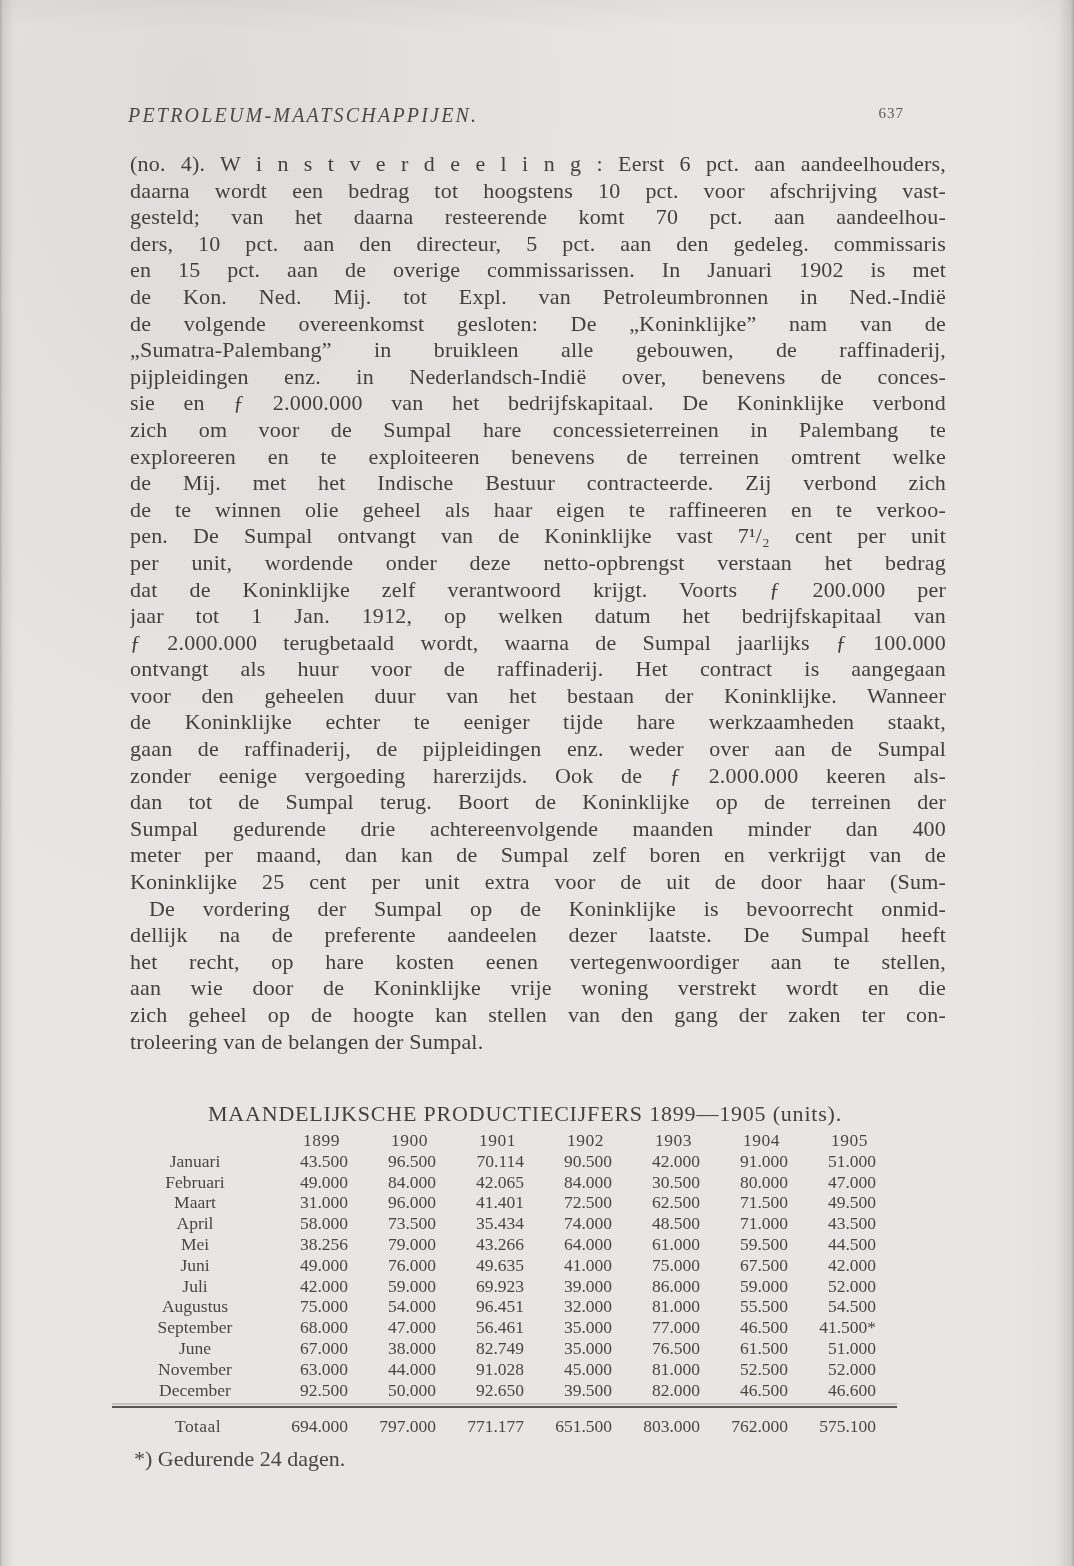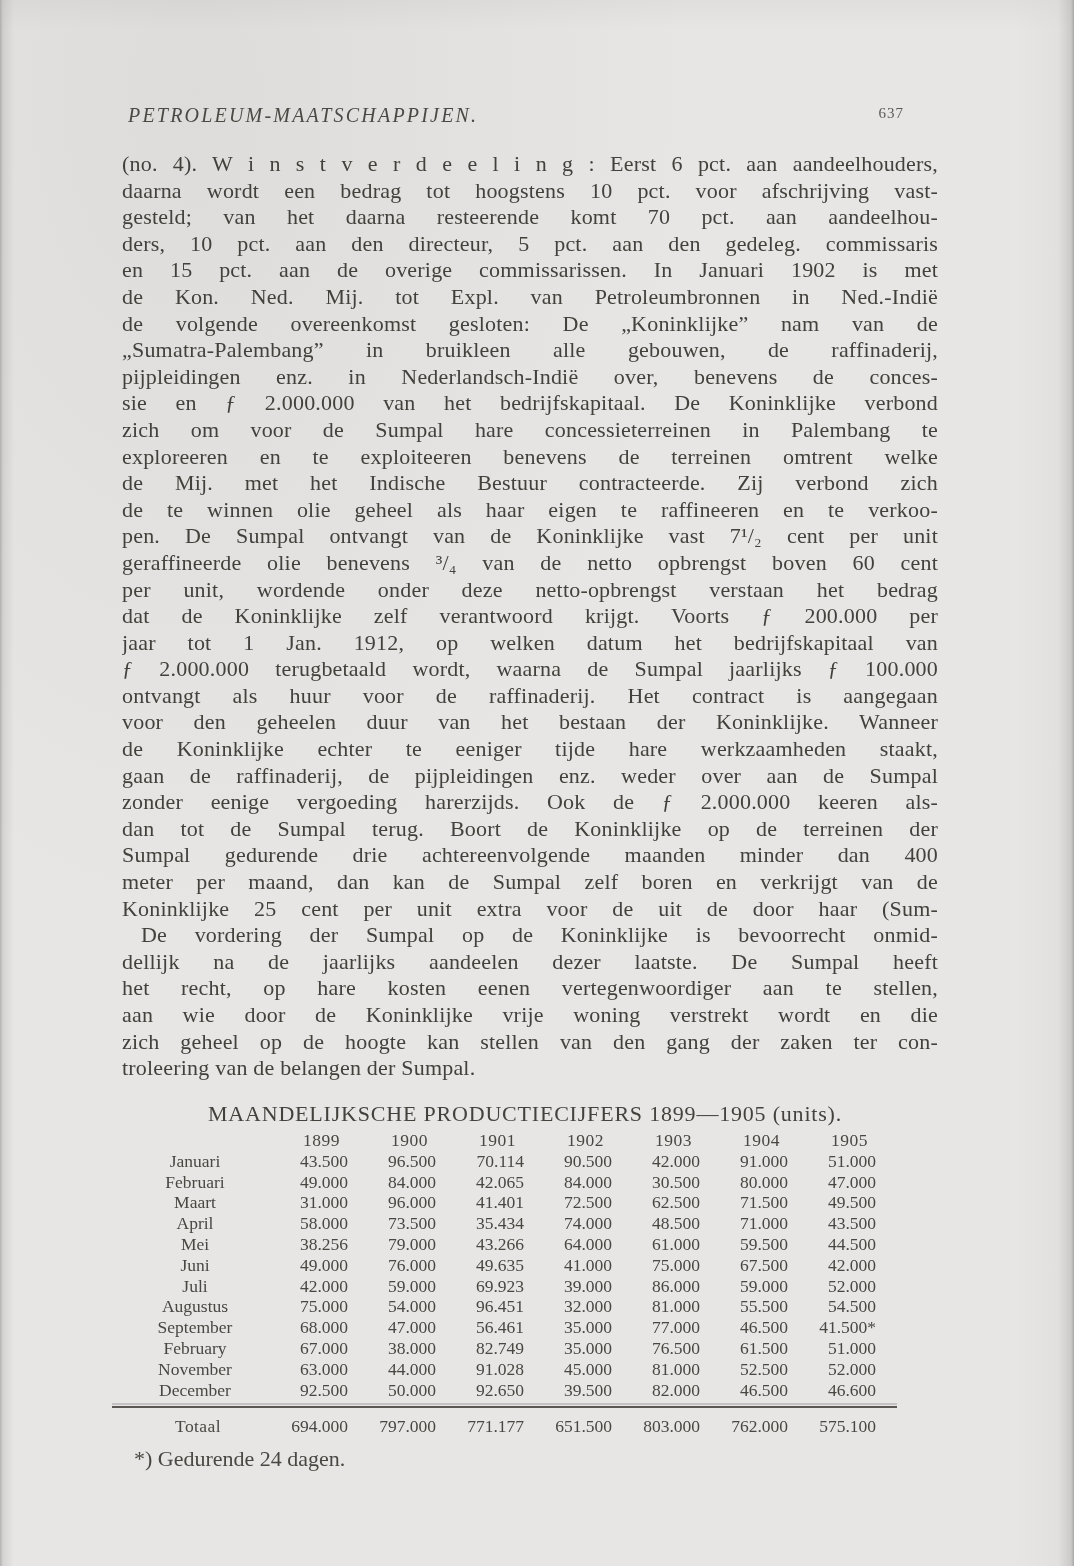--- a/index.html
+++ b/index.html
@@ -32,21 +32,21 @@
   }
   .page-num {
     position: absolute;
     right: 30px; top: 1px;
     font-size: 15px;
     letter-spacing: 1px;
     color: #5d5a56;
   }
   .body-text {
     position: absolute;
-    top: 151px; left: 122px;
+    top: 151px; left: 130px;
     width: 816px;
   }
   .jline {
     font-size: 22px;
     line-height: 26.6px;
     height: 26.6px;
     white-space: nowrap;
     letter-spacing: 0.2px;
     text-align: justify;
     text-align-last: justify;
@@ -116,38 +116,37 @@
         <div class="jline">de Kon. Ned. Mij. tot Expl. van Petroleumbronnen in Ned.-Indië</div>
         <div class="jline">de volgende overeenkomst gesloten: De „Koninklijke” nam van de</div>
         <div class="jline">„Sumatra-Palembang” in bruikleen alle gebouwen, de raffinaderij,</div>
         <div class="jline">pijpleidingen enz. in Nederlandsch-Indië over, benevens de conces-</div>
         <div class="jline">sie en ƒ 2.000.000 van het bedrijfskapitaal. De Koninklijke verbond</div>
         <div class="jline">zich om voor de Sumpal hare concessieterreinen in Palembang te</div>
         <div class="jline">exploreeren en te exploiteeren benevens de terreinen omtrent welke</div>
         <div class="jline">de Mij. met het Indische Bestuur contracteerde. Zij verbond zich</div>
         <div class="jline">de te winnen olie geheel als haar eigen te raffineeren en te verkoo-</div>
         <div class="jline">pen. De Sumpal ontvangt van de Koninklijke vast 7¹/₂ cent per unit</div>
-        <div class="jline">geraffineerde olie benevens ³/₄ van de netto opbrengst boven 60 cent</div>
         <div class="jline">per unit, wordende onder deze netto-opbrengst verstaan het bedrag</div>
         <div class="jline">dat de Koninklijke zelf verantwoord krijgt. Voorts ƒ 200.000 per</div>
         <div class="jline">jaar tot 1 Jan. 1912, op welken datum het bedrijfskapitaal van</div>
         <div class="jline">ƒ 2.000.000 terugbetaald wordt, waarna de Sumpal jaarlijks ƒ 100.000</div>
         <div class="jline">ontvangt als huur voor de raffinaderij. Het contract is aangegaan</div>
         <div class="jline">voor den geheelen duur van het bestaan der Koninklijke. Wanneer</div>
         <div class="jline">de Koninklijke echter te eeniger tijde hare werkzaamheden staakt,</div>
         <div class="jline">gaan de raffinaderij, de pijpleidingen enz. weder over aan de Sumpal</div>
         <div class="jline">zonder eenige vergoeding harerzijds. Ook de ƒ 2.000.000 keeren als-</div>
         <div class="jline">dan tot de Sumpal terug. Boort de Koninklijke op de terreinen der</div>
         <div class="jline">Sumpal gedurende drie achtereenvolgende maanden minder dan 400</div>
         <div class="jline">meter per maand, dan kan de Sumpal zelf boren en verkrijgt van de</div>
         <div class="jline">Koninklijke 25 cent per unit extra voor de uit de door haar (Sum-</div>
       </div>
       <div class="paragraph indent">
         <div class="jline">De vordering der Sumpal op de Koninklijke is bevoorrecht onmid-</div>
-        <div class="jline">dellijk na de jaarlijks aandeelen dezer laatste. De Sumpal heeft</div>
+        <div class="jline">dellijk na de preferente aandeelen dezer laatste. De Sumpal heeft</div>
         <div class="jline">het recht, op hare kosten eenen vertegenwoordiger aan te stellen,</div>
         <div class="jline">aan wie door de Koninklijke vrije woning verstrekt wordt en die</div>
         <div class="jline">zich geheel op de hoogte kan stellen van den gang der zaken ter con-</div>
         <div class="jline lastline">troleering van de belangen der Sumpal.</div>
       </div>
     </div>
 
   <div class="table-block">
     <div class="table-title">MAANDELIJKSCHE PRODUCTIECIJFERS 1899—1905 (units).</div>
 
@@ -247,21 +246,21 @@
           <span class="mcell">September</span>
           <span class="vcell">68.000</span>
           <span class="vcell">47.000</span>
           <span class="vcell">56.461</span>
           <span class="vcell">35.000</span>
           <span class="vcell">77.000</span>
           <span class="vcell">46.500</span>
           <span class="vcell">41.500*</span>
         </div>
         <div class="trow">
-          <span class="mcell">February</span>
+          <span class="mcell">June</span>
           <span class="vcell">67.000</span>
           <span class="vcell">38.000</span>
           <span class="vcell">82.749</span>
           <span class="vcell">35.000</span>
           <span class="vcell">76.500</span>
           <span class="vcell">61.500</span>
           <span class="vcell">51.000</span>
         </div>
         <div class="trow">
           <span class="mcell">November</span>

